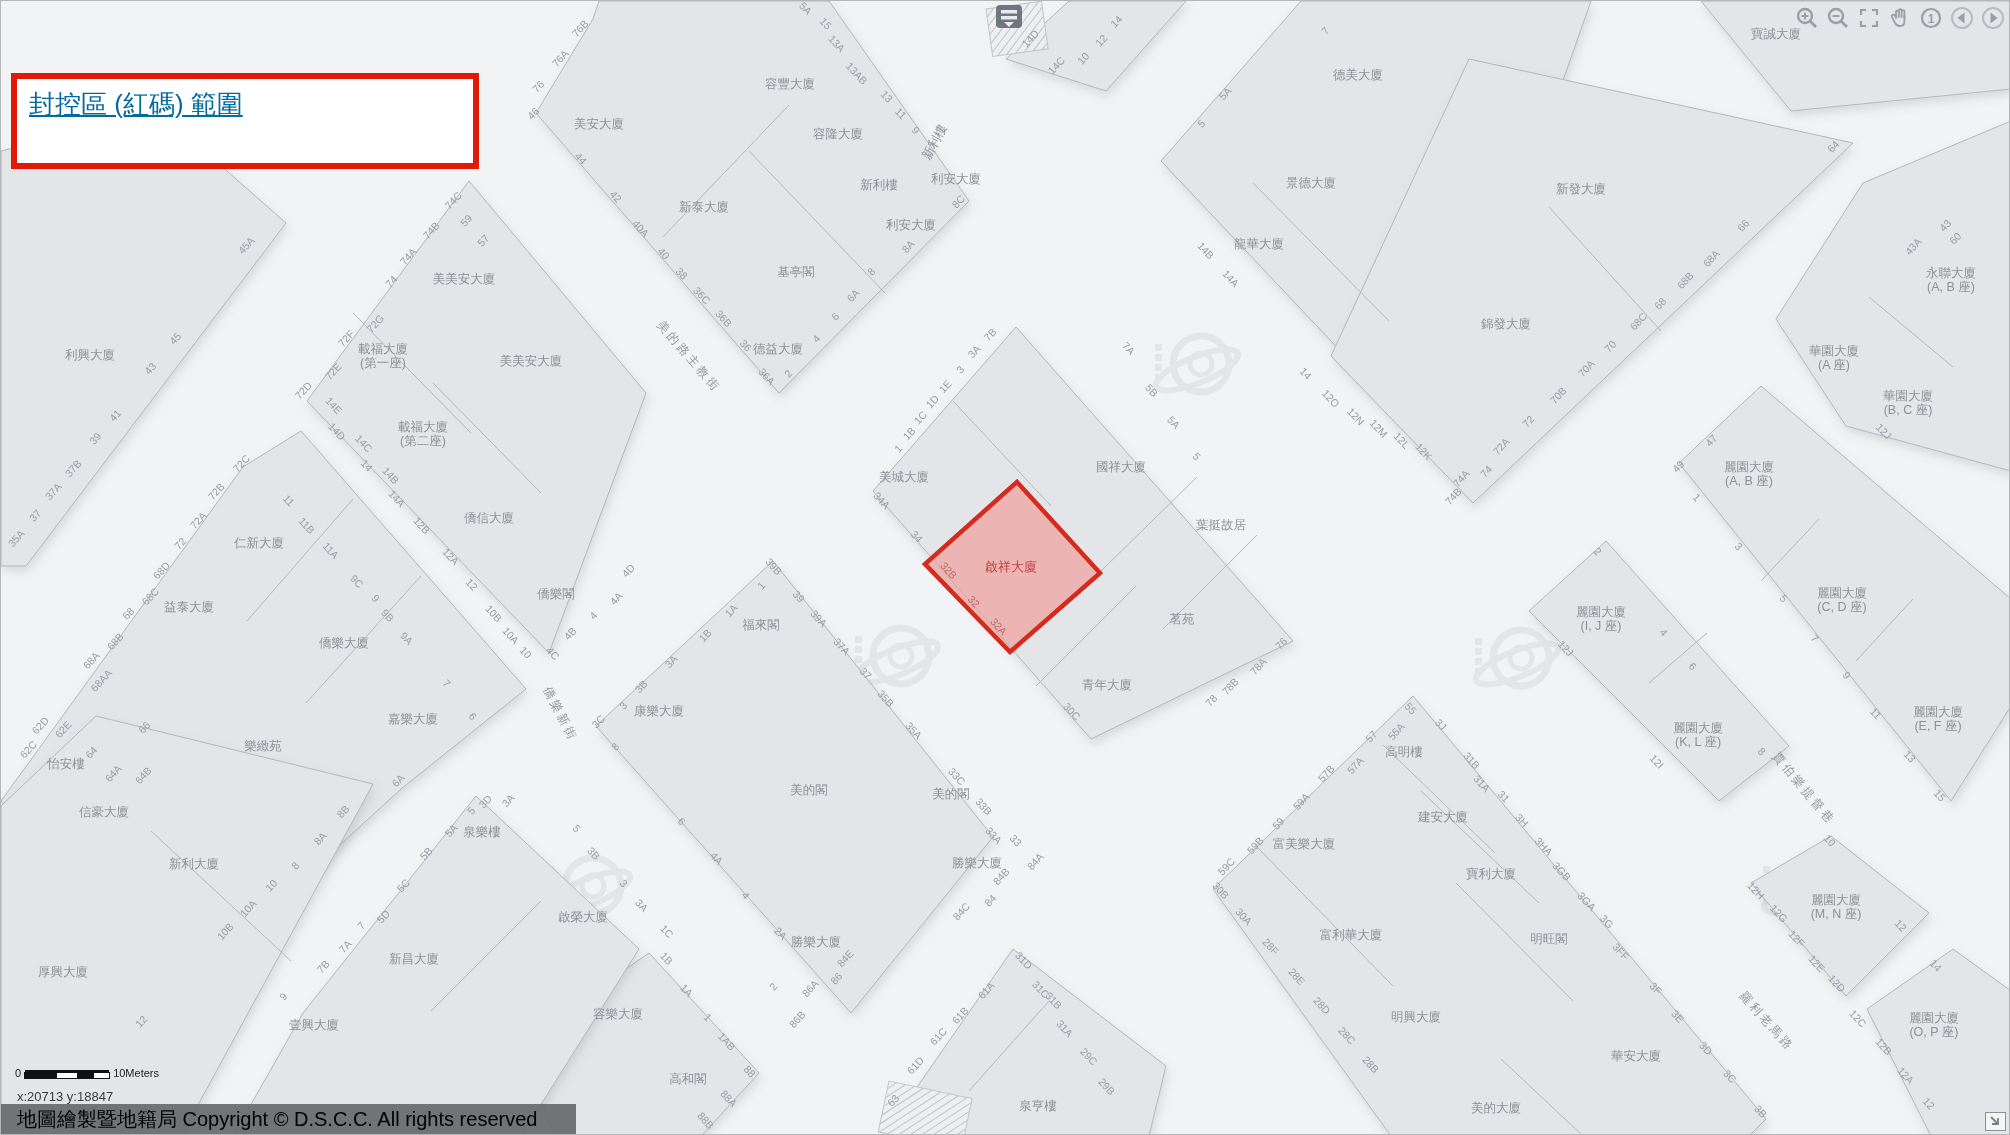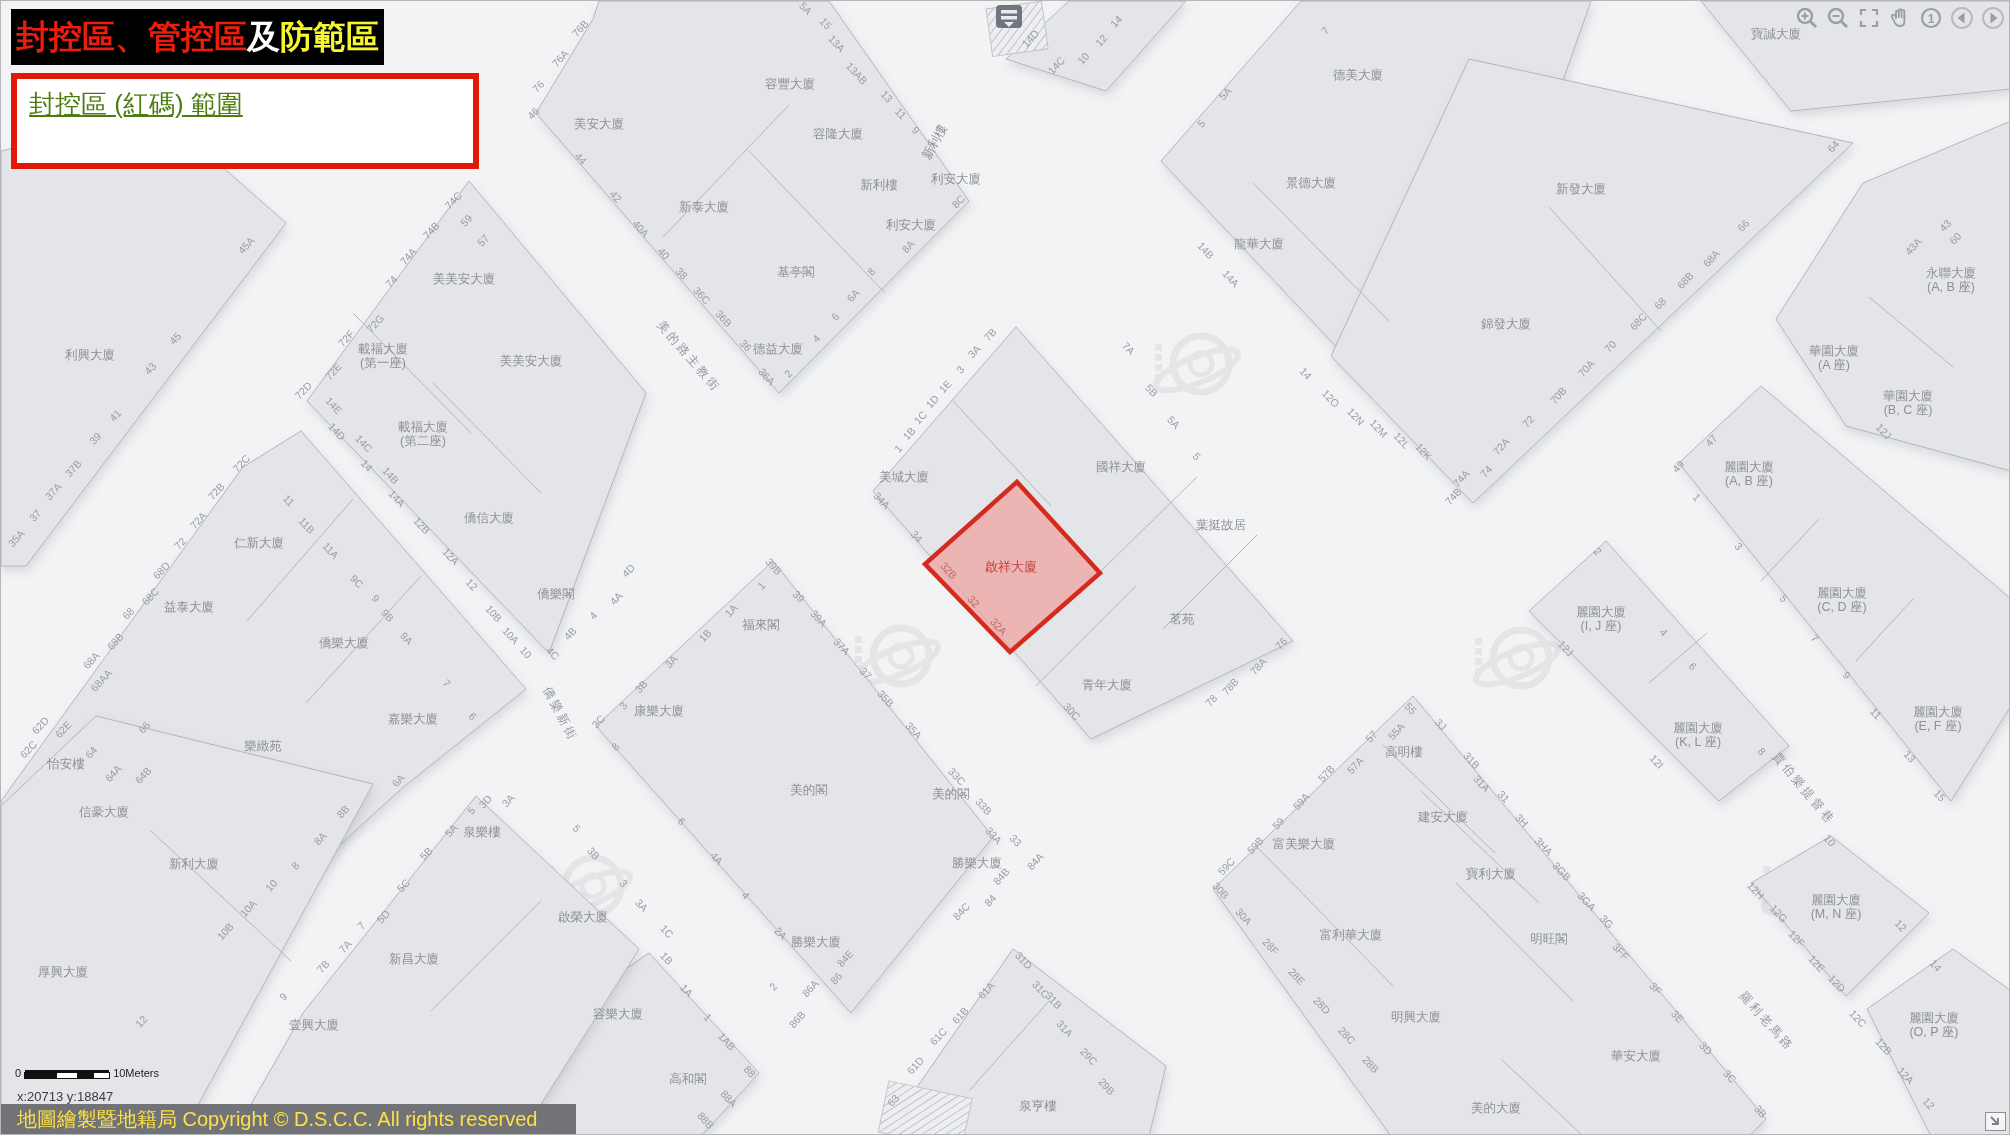--- a/index.html
+++ b/index.html
@@ -23,35 +23,35 @@
     position:absolute;left:10px;top:8px;width:373px;height:56px;
     background:#000;display:flex;align-items:center;padding-left:5px;box-sizing:border-box;
     font-weight:bold;font-size:33px;letter-spacing:0px;white-space:nowrap;
   }
   .title-banner .t-red{color:#ee1c0c;}
   .title-banner .t-white{color:#ffffff;}
   .title-banner .t-yellow{color:#f6f62e;}
   .info-box{
     position:absolute;left:10px;top:72px;width:468px;height:96px;box-sizing:border-box;
     background:#ffffff;border:6px solid #e11907;padding:5px 12px;
-    color:#4d7c0f;font-size:26px;line-height:40px;white-space:nowrap;
+    color:#0369a1;font-size:26px;line-height:40px;white-space:nowrap;
   }
   .info-box .ln1{text-decoration:underline;}
   .toolbar{
     position:absolute;right:4px;top:5px;display:flex;gap:7px;align-items:center;
   }
   .tool-btn{width:24px;height:24px;cursor:pointer;}
   .scalebar{position:absolute;left:14px;top:1066px;display:flex;align-items:flex-end;
     font-size:11px;color:#222;}
   .scalebar .bar{position:relative;width:86px;height:7px;border:1px solid #111;background:#fff;margin:0 3px;box-sizing:border-box;}
   .scalebar .bar .seg{position:absolute;top:0;bottom:0;background:#111;}
   .coords{position:absolute;left:16px;top:1088px;font-size:13px;color:#3c3c3c;}
   .copyright-bar{
     position:absolute;left:0;top:1103px;width:575px;height:31px;
-    background:rgba(104,106,109,0.93);color:#fde047;font-size:20px;
+    background:rgba(104,106,109,0.93);color:#000000;font-size:20px;
     display:flex;align-items:center;padding-left:16px;box-sizing:border-box;white-space:nowrap;
   }
   .corner-btn{
     position:absolute;right:3px;bottom:3px;width:21px;height:19px;
     background:#f5f5f5;border:1px solid #8e9094;box-sizing:border-box;cursor:pointer;
     display:flex;align-items:center;justify-content:center;
   }
 </style>
 </head>
 <body>
@@ -570,25 +570,20 @@
       </g>
 
     <g transform="translate(995,4)">
       <rect x="0" y="0" width="26" height="23" rx="4" fill="#5d6872" opacity="0.88"></rect>
       <rect x="5" y="5" width="16" height="3.5" fill="#e8eaec"></rect>
       <rect x="5" y="11" width="16" height="3.5" fill="#e8eaec"></rect>
       <path d="M8 17 h10 l-5 5 z" fill="#e8eaec"></path>
     </g>
   </svg>
 
-  <div class="title-banner">
-    <span class="t-red">封控區、管控區</span>
-      <span class="t-white">及</span>
-      <span class="t-yellow">防範區</span>
-  </div>
 
   <div class="info-box">
     <div class="ln1">封控區 (紅碼) 範圍</div>
   </div>
 
   <div class="toolbar">
     <svg class="tool-btn" viewBox="0 0 24 24">
       <circle cx="10" cy="10" r="7" fill="none" stroke="#9b9ea4" stroke-width="2.4"></circle>
       <line x1="15.2" y1="15.2" x2="21" y2="21" stroke="#9b9ea4" stroke-width="2.8"></line>
       <line x1="6.5" y1="10" x2="13.5" y2="10" stroke="#9b9ea4" stroke-width="2"></line>

